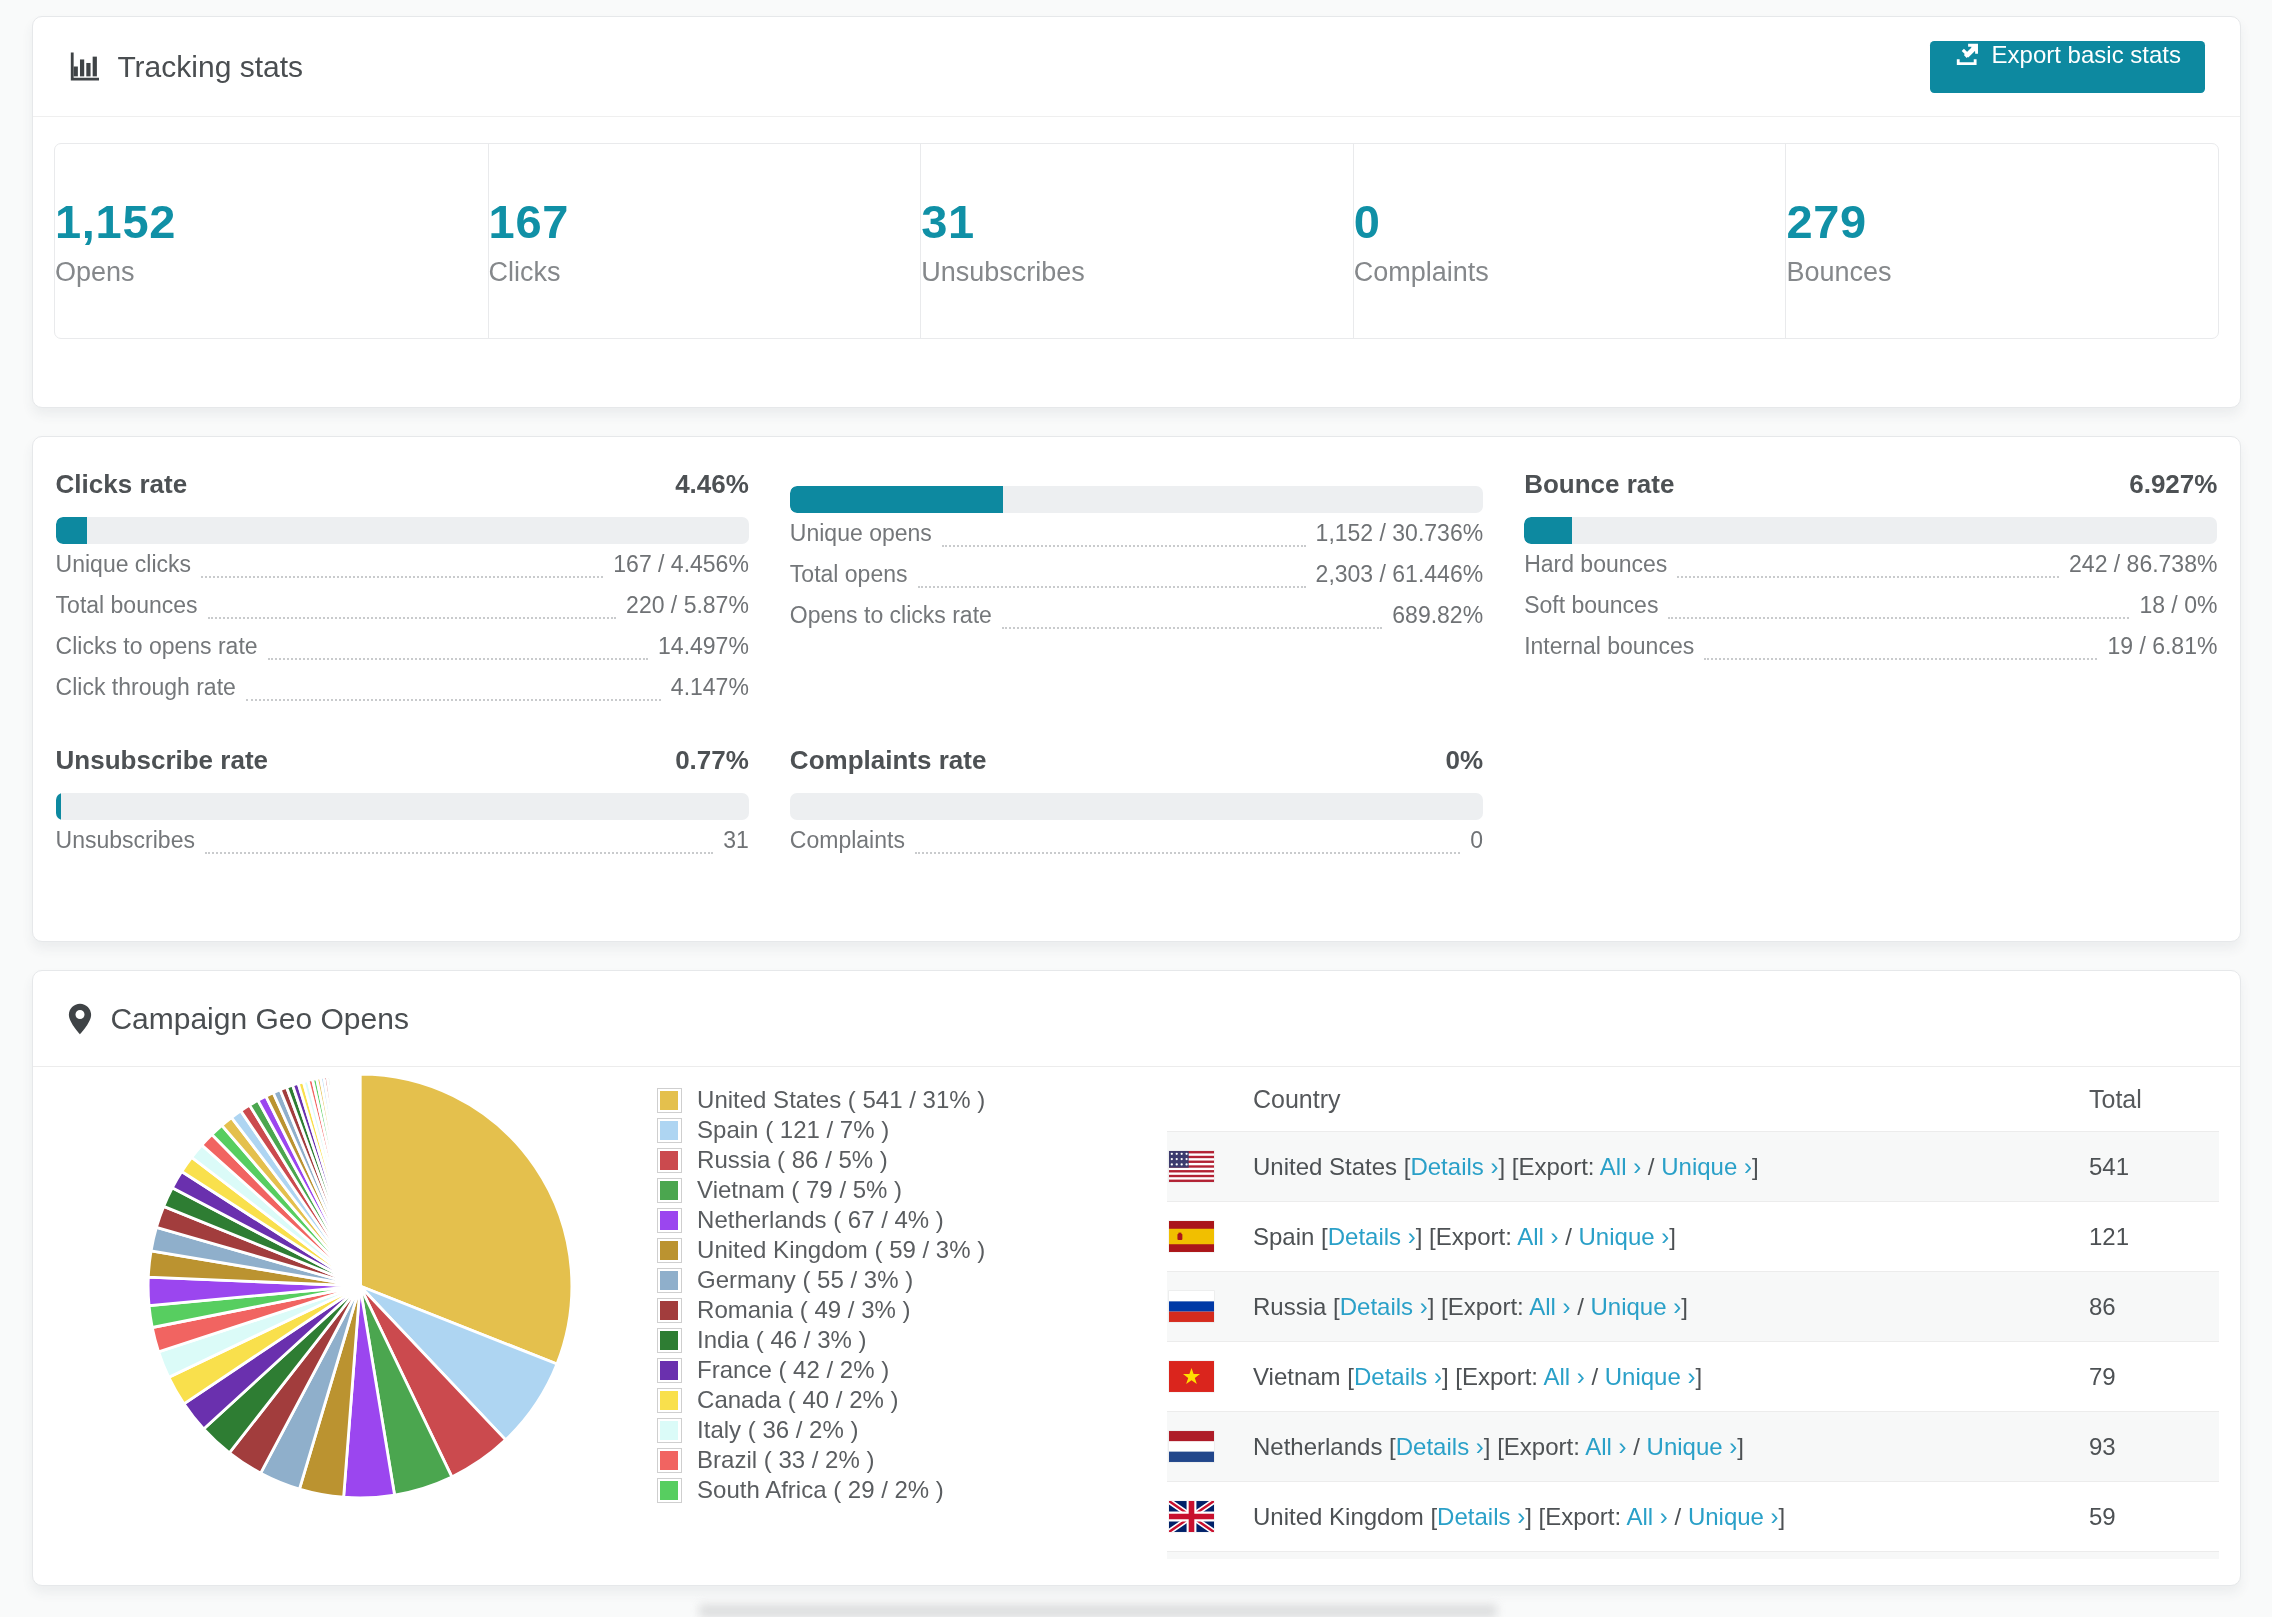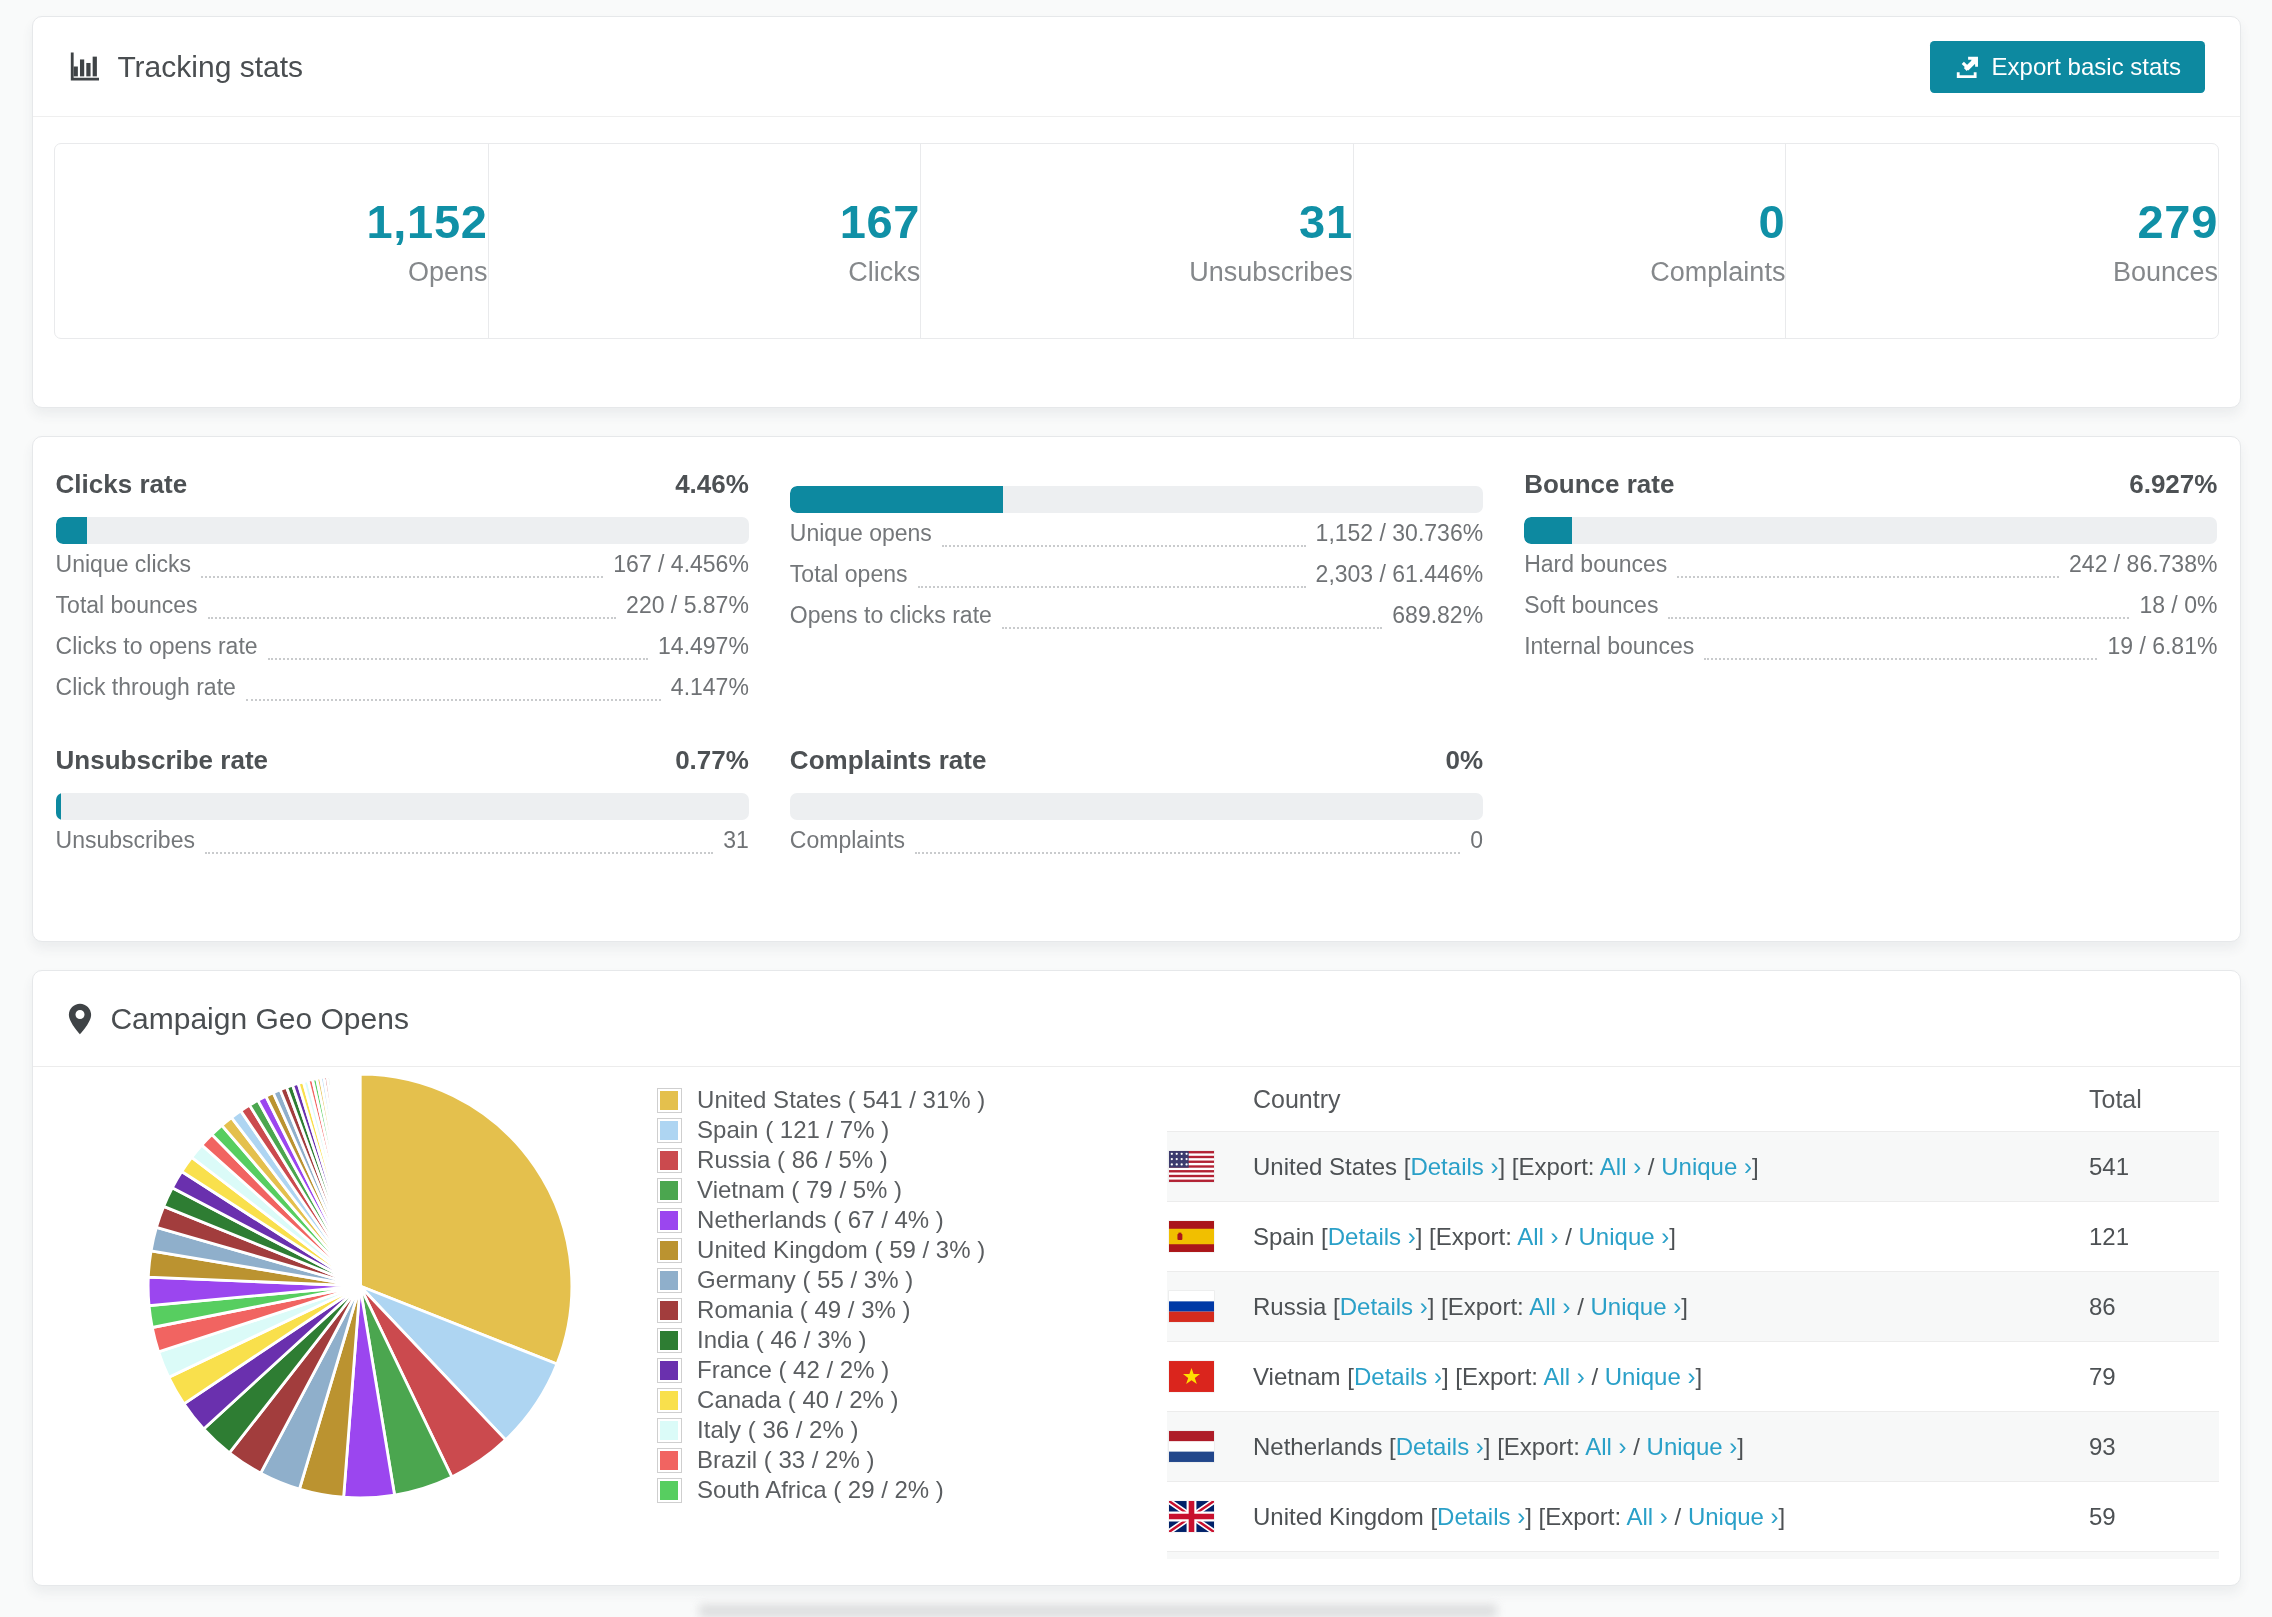--- a/index.html
+++ b/index.html
@@ -6,24 +6,24 @@
     background:#f9fafa;font-family:"Liberation Sans",sans-serif;color:#4d5154;}
   .page{padding:16px 32px;position:relative;width:2209px;}
   .card{background:#ffffff;border:0.7px solid #e6e8ea;border-radius:10px;
     box-shadow:0 7px 11.3px rgba(50,70,90,0.07);margin-bottom:28px;position:relative;}
   
   .card-header{height:99px;display:flex;align-items:center;justify-content:space-between;
     padding:0 35px;border-bottom:0.7px solid #efefef;}
   .card-title{display:flex;align-items:center;gap:18.4px;font-size:30px;color:#4a4e51;}
   .icon svg{display:block;}
   .export-btn{height:52px;padding:0 24px;border:none;border-radius:4.2px;background:#0d89a0;
-    color:#fff;font-size:24px;font-family:inherit;display:flex;align-items:center;gap:12.7px;cursor:pointer;}
+    color:#fff;font-size:24px;font-family:inherit;display:flex;align-items:flex-start;gap:12.7px;cursor:pointer;}
   .stats-box{margin:26px 21px 0;height:194px;border:0.7px solid #e9eaec;border-radius:7px;
     display:grid;grid-template-columns:repeat(5,1fr);}
-  .stat-cell{display:flex;flex-direction:column;align-items:flex-end;justify-content:center;border-left:0.7px solid #e9eaec;}
+  .stat-cell{display:flex;flex-direction:column;align-items:flex-start;justify-content:center;border-left:0.7px solid #e9eaec;}
   .stat-cell:first-child{border-left:none;}
   .stat-num{font-size:47px;font-weight:700;color:#1090a6;letter-spacing:0.7px;}
   .stat-lbl{font-size:27px;color:#85888b;margin-top:8.5px;}
   .card-tracking{height:390px;}
   
   .card-rates{height:506px;box-sizing:border-box;}
   .rates-grid{display:grid;grid-template-columns:1fr 1fr 1fr;column-gap:41px;row-gap:37px;
     padding:32px 22.6px 0;}
   .rate-head{display:flex;justify-content:space-between;align-items:baseline;
     font-size:26px;font-weight:700;color:#4d5154;}

